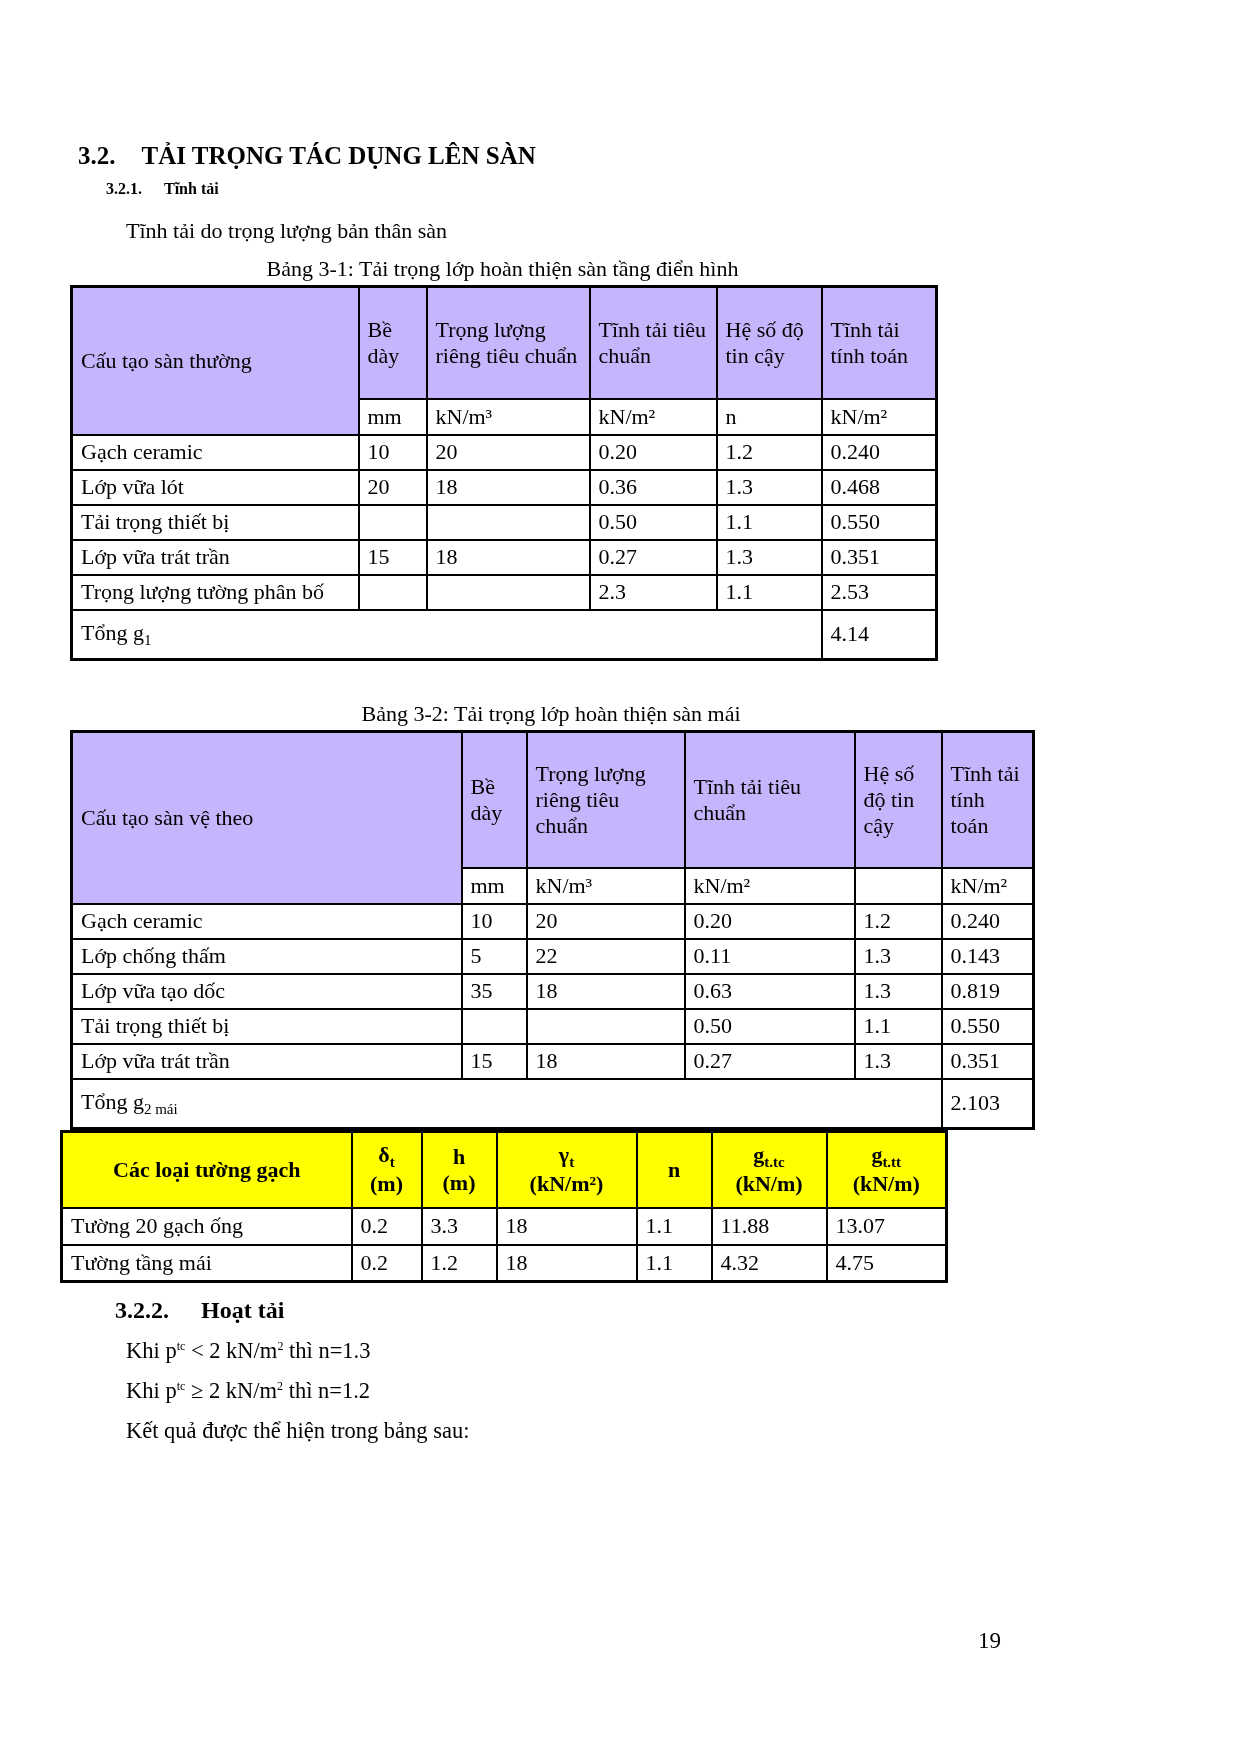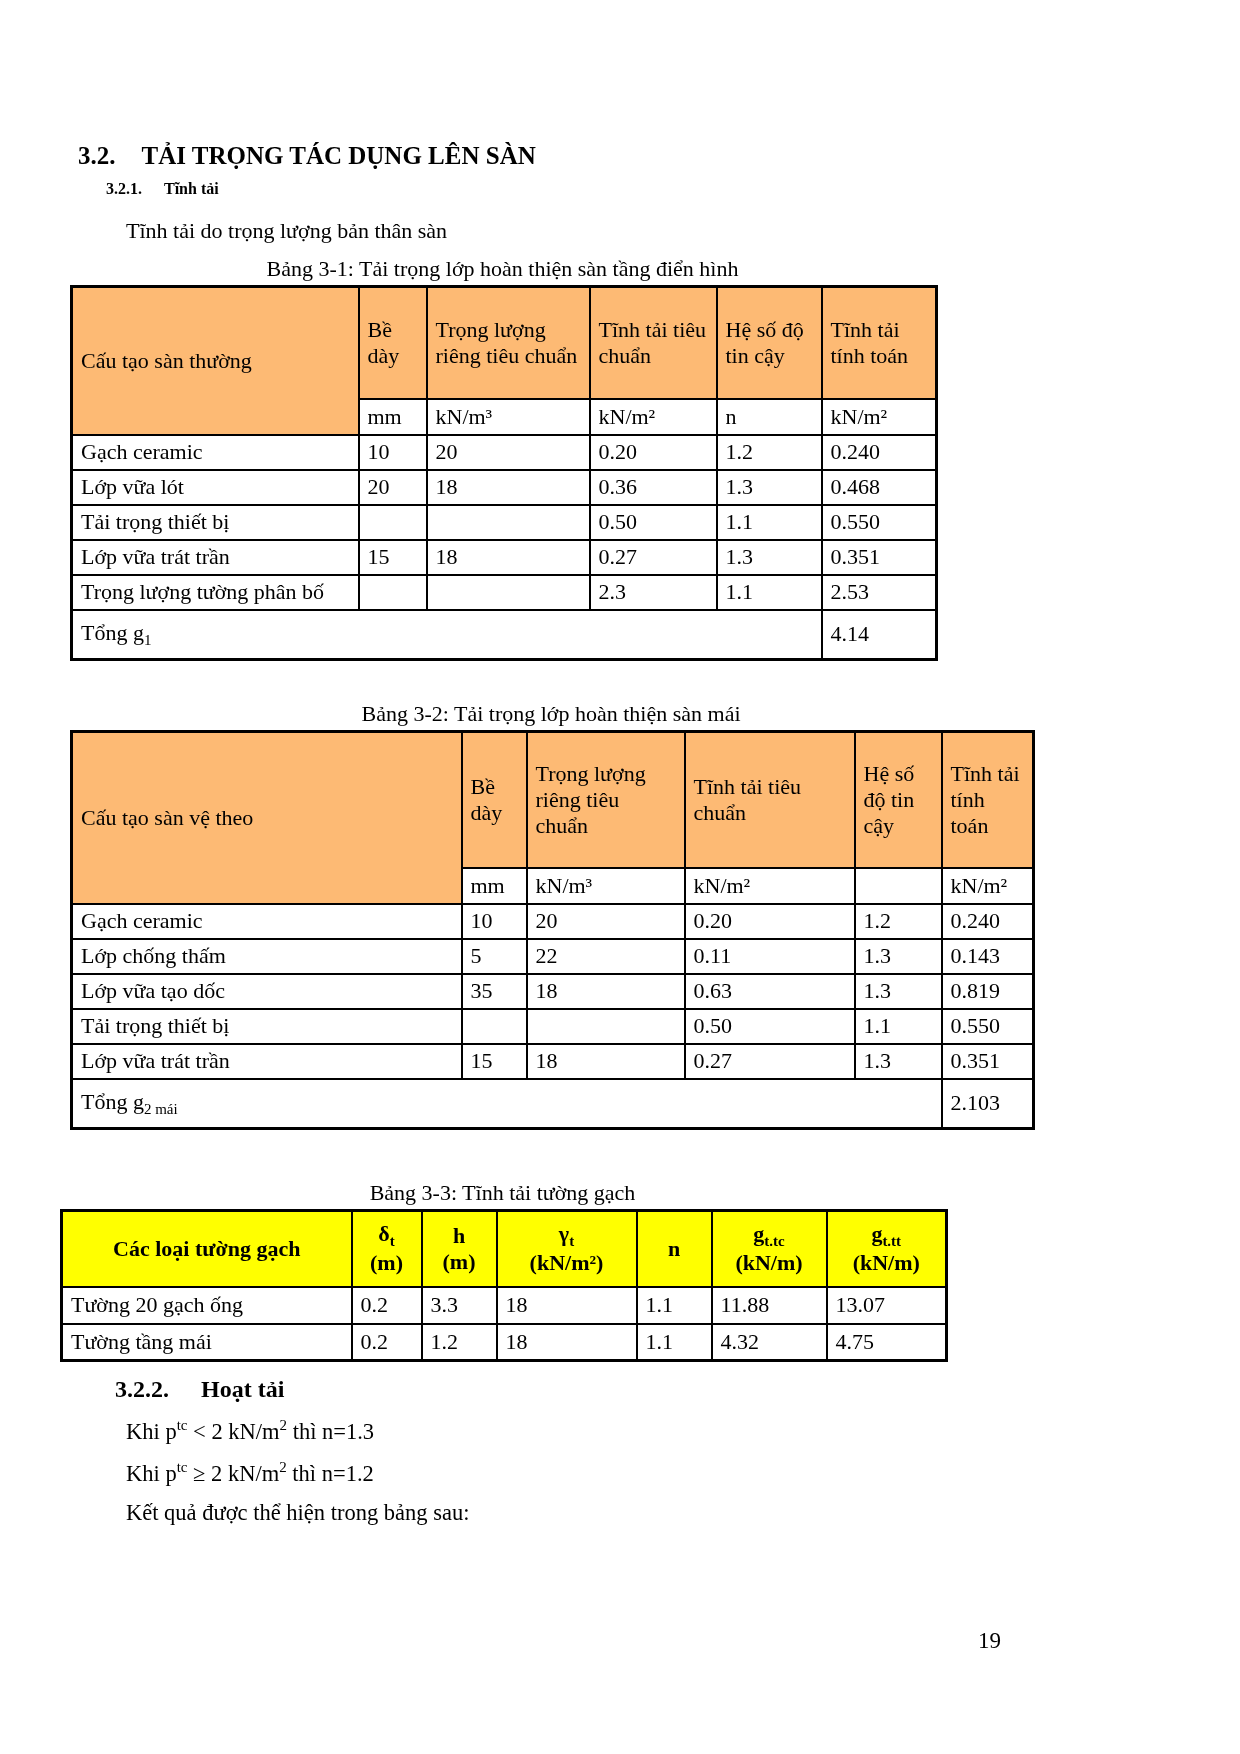--- a/index.html
+++ b/index.html
@@ -18,28 +18,28 @@
   .intro { font-size:22px; margin-left:56px; margin-bottom:12px; }
 
   .caption { font-size:22px; text-align:center; margin-bottom:3px; }
   .cap1 { width:865px; }
   .cap2 { width:962px; margin-top:40px; }
   .cap3 { width:885px; margin-top:50px; margin-left:-10px; }
 
   table { border-collapse:collapse; table-layout:fixed; }
   .ltable { border:3px solid #000; }
   .ltable td, .ltable th { border:2px solid #000; font-size:22px; vertical-align:middle; padding:1px 8px; font-weight:normal; text-align:left; overflow:hidden; }
-  .yellow { background:#fdba74; font-weight:bold; text-align:center; }
+  .yellow { background:#c4b5fd; font-weight:bold; text-align:center; }
   .hdr1 td { height:112px; }
   .hdr2 td { height:136px; }
   .units td { height:36px; }
   tbody[data-rows] td { height:35px; }
   .total-row td { height:50px; }
   sub { font-size:15px; }
-  sup { font-size:15px; }
+  sup { font-size:12px; }
   .w-t3 { margin-left:-10px; }
   .hdr3 th { height:76px; text-align:center; background:#FFFF00; font-weight:bold; }
   .hdr3 .hline:empty { display:none; }
   .hdr3 sub:empty { display:none; }
   .w-t3 tbody[data-rows] td { height:37px; }
 
   .h-322 { font-size:24px; font-weight:bold; margin-top:14px; margin-left:45px; }
   .h-322 .num { margin-right:32px; }
   .para { font-size:22.5px; width:945px; margin-top:10px; text-align:justify; text-indent:56px; line-height:34px; }
   .cond { font-size:22.5px; margin-left:56px; margin-top:14px; }
@@ -206,21 +206,20 @@
         </tr>
       </tbody>
     <tbody>
       <tr class="total-row">
         <td colspan="5"><span>Tổng g</span><sub>2 mái</sub></td>
         <td>2.103</td>
       </tr>
     </tbody>
   </table>
 
-  <div class="caption cap3">Bảng 3-3: Tĩnh tải tường gạch</div>
   <table class="ltable w-t3" style="width:885px">
     <colgroup>
       <col style="width:290px">
         <col style="width:70px">
         <col style="width:75px">
         <col style="width:140px">
       <col style="width:75px">
         <col style="width:115px">
         <col style="width:120px">
     </colgroup>

